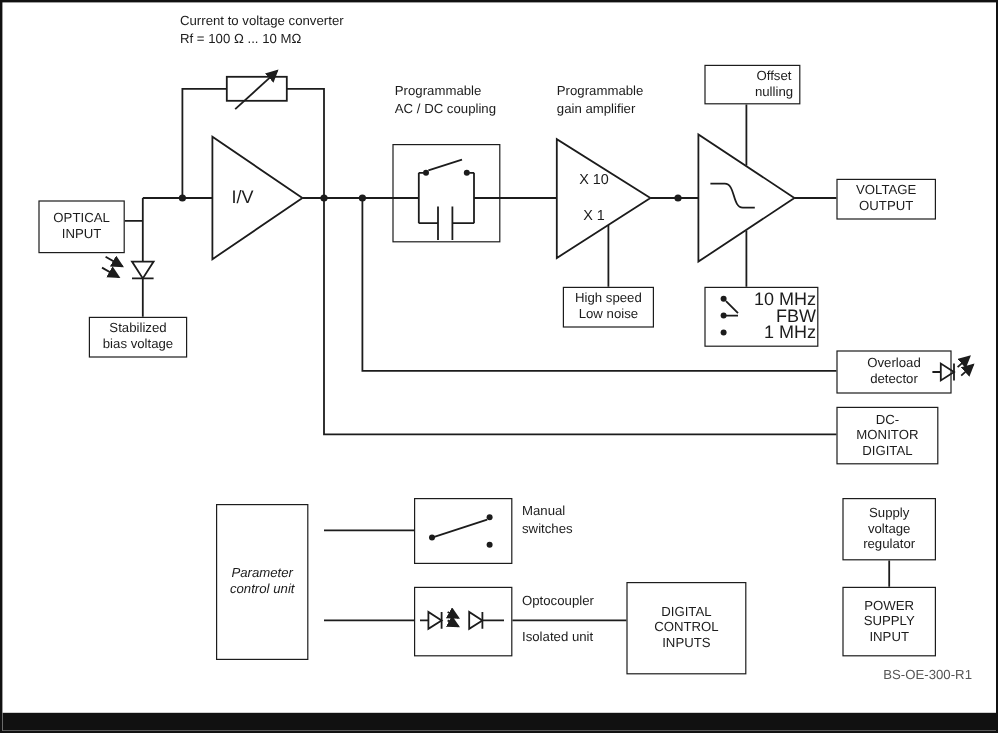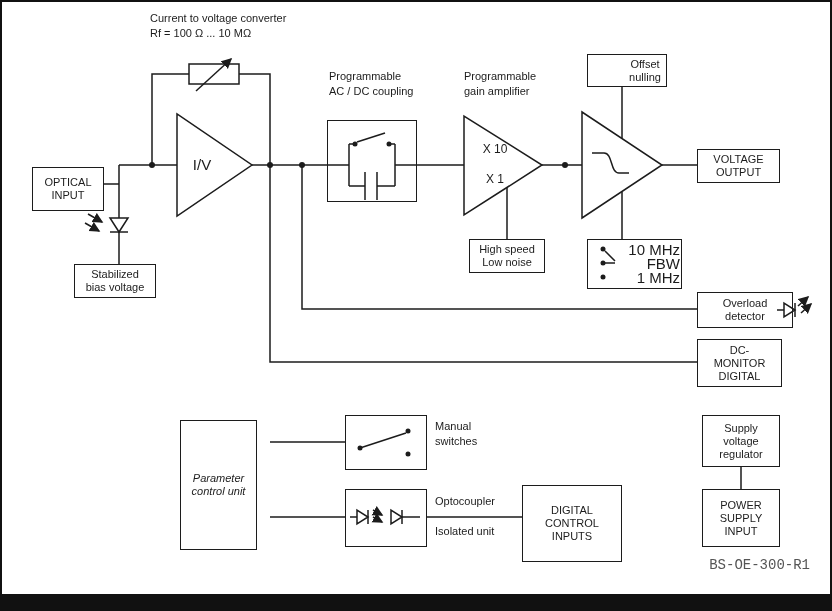--- a/index.html
+++ b/index.html
@@ -42,24 +42,23 @@
   }
   .fbw-options {
     position: absolute;
     font-size: 15px;
     line-height: 14px;
     white-space: pre-line;
     text-align: right;
   }
   .part-number {
     position: absolute;
-    font-size: 14px;
+    font-size: 11px;
     color: #555555;
     text-align: right;
-    font-family: Liberation Mono, monospace;
   }
   .bottom-bar {
     position: absolute;
     left: 0; right: 0; bottom: 0;
     height: 15px;
     background: #111111;
   }
 </style>
 </head>
 <body>

